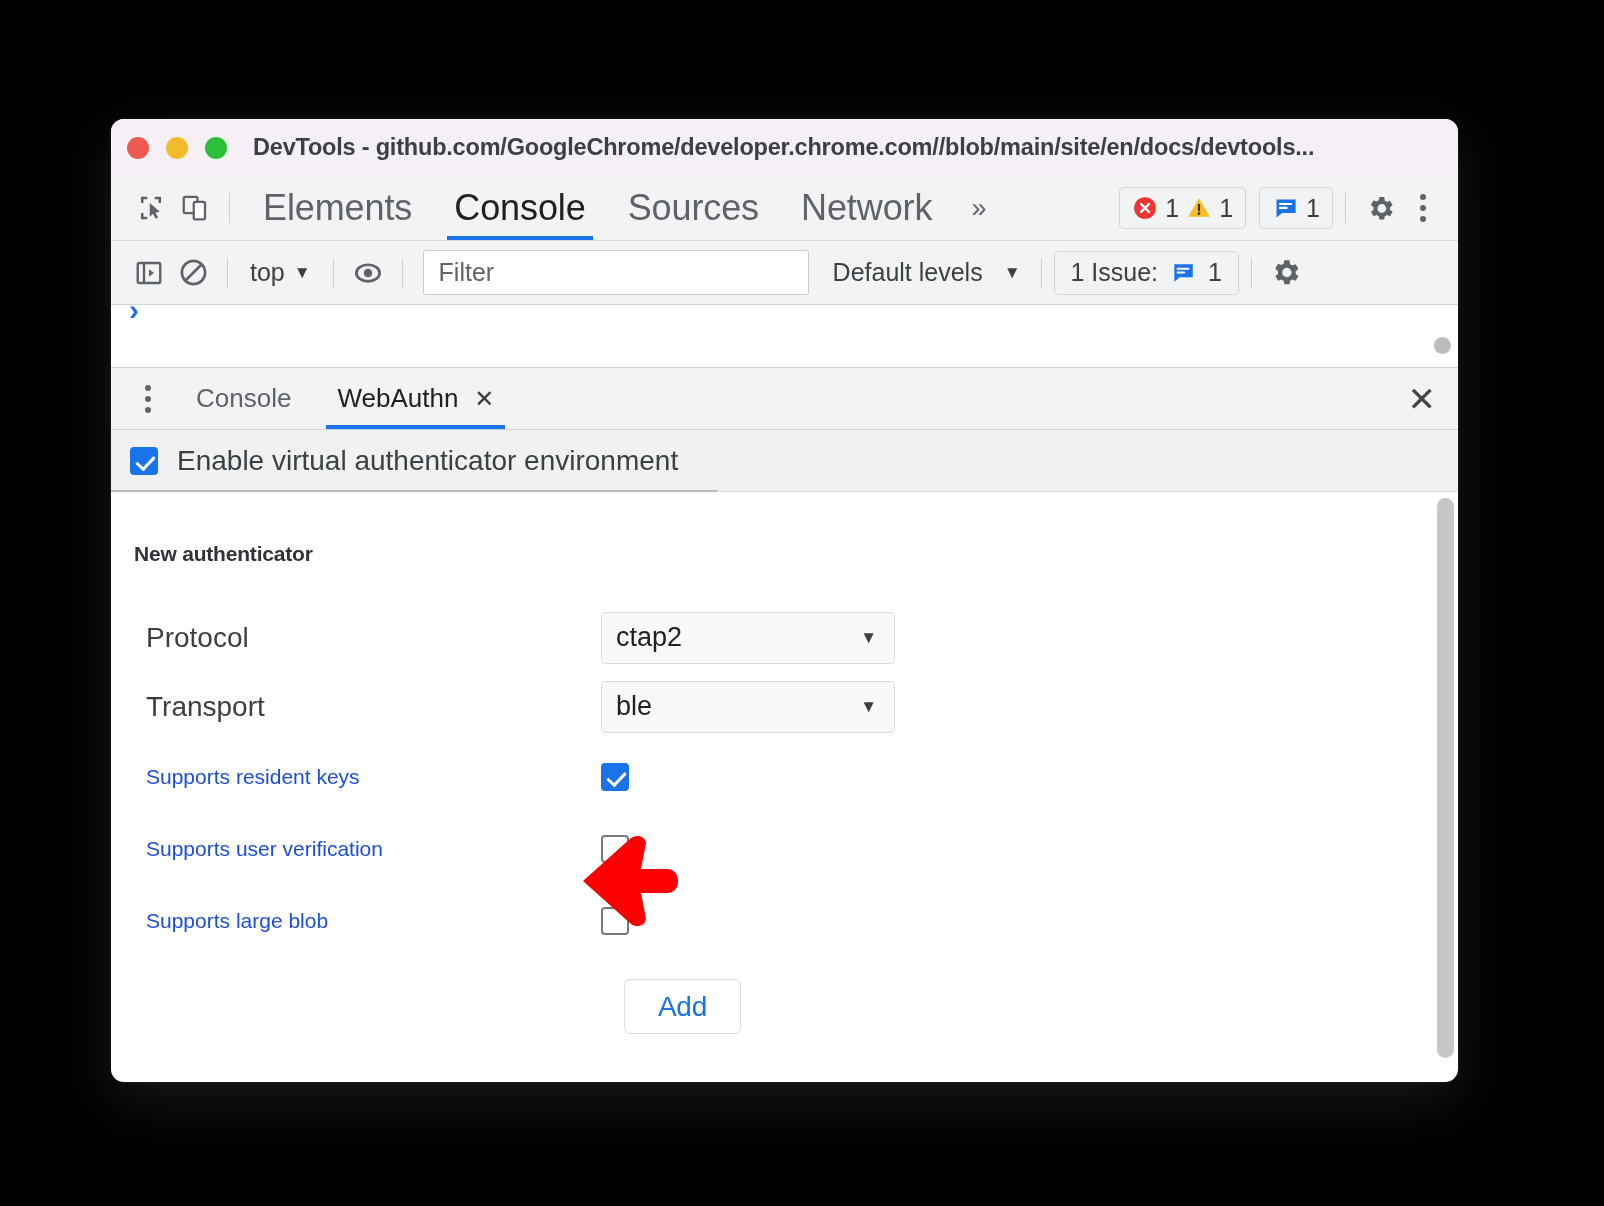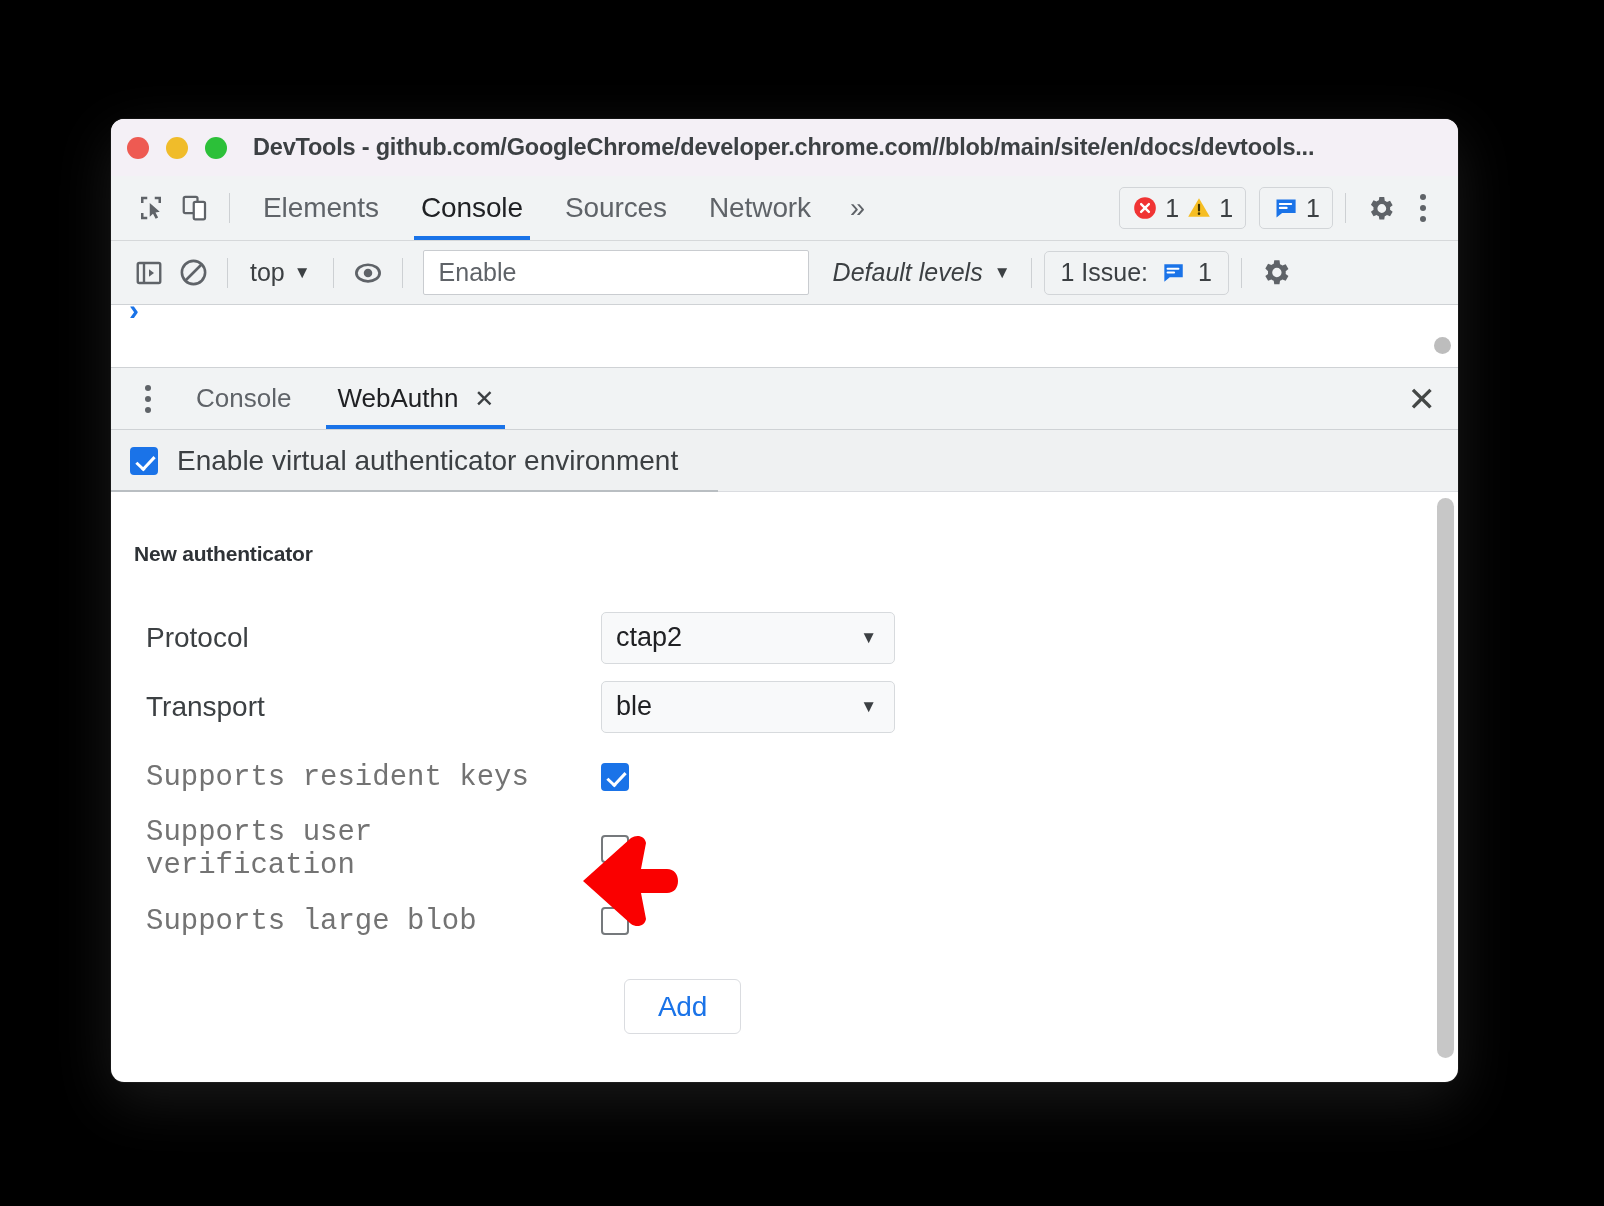--- a/index.html
+++ b/index.html
@@ -70,21 +70,21 @@
     color: #5f6368;
   }
   .vsep { width: 1px; height: 30px; background: #cdd0d3; margin: 0 12px; }
 
   .maintabs { display: flex; align-items: center; height: 100%; }
   .maintab {
     position: relative;
     height: 100%;
     display: flex; align-items: center;
     padding: 0 21px;
-    font-size: 28px;
+    font-size: 36px;
     color: #5f6368;
     letter-spacing: -0.1px;
   }
   .maintab.active { color: #202124; }
   .maintab.active::after {
     content: "";
     position: absolute;
     left: 14px; right: 14px; bottom: 0;
     height: 4px;
     background: #1a73e8;
@@ -126,24 +126,23 @@
     background: #ffffff;
     border: 1px solid #c9ccd0;
     border-radius: 2px;
     display: flex; align-items: center;
     padding-left: 15px;
     font-size: 25px;
     color: #5f6368;
     margin: 0 16px 0 8px;
   }
   .levels {
-    display: flex; align-items: center; gap: 11px;
+    display: flex; align-items: center; gap: 21px;
     font-size: 25px; color: #3c4043;
     padding: 0 8px;
-    font-style: italic;
   }
   .issues-pill {
     display: flex; align-items: center; gap: 12px;
     border: 1px solid #d2d5d8;
     border-radius: 5px;
     height: 44px;
     padding: 0 16px;
     font-size: 25px;
     color: #3c4043;
   }
@@ -287,21 +286,21 @@
     position: relative;
   }
   .select .sel-caret {
     position: absolute;
     right: 17px;
     font-size: 17px;
     color: #3c4043;
   }
 
   .check-row { height: 72px; }
-  .check-row .lbl { font-size: 29px; color: #737373; font-family: Liberation Mono, monospace; }
+  .check-row .lbl { font-size: 21px; color: #1d4ed8; }
 
   .cbox {
     width: 28px; height: 28px;
     border-radius: 4px;
     border: 2px solid #75797c;
     background: #ffffff;
     display: inline-block;
     position: relative;
     flex: none;
   }
@@ -463,21 +462,21 @@
         <span class="caret">▼</span>
       </div>
       <div class="vsep"></div>
       <div class="tb-icon">
         <svg width="30" height="30" viewBox="0 0 24 24">
           <ellipse cx="12" cy="12" rx="9.3" ry="6.6" fill="none" stroke="#5f6368" stroke-width="2.2"></ellipse>
           <circle cx="12" cy="12" r="3.4" fill="#5f6368"></circle>
         </svg>
       </div>
       <div class="vsep"></div>
-      <div class="filter-input">Enable</div>
+      <div class="filter-input">Filter</div>
       <div class="levels">
         <span>Default levels</span>
         <span class="caret">▼</span>
       </div>
       <div class="vsep"></div>
       <div class="issues-pill">
         <span>1 Issue:</span>
         <span>
           <svg width="26" height="26" viewBox="0 0 24 24">
             <path d="M3 4h18v12H9l-5 4V4z" fill="#1a73e8"></path>

